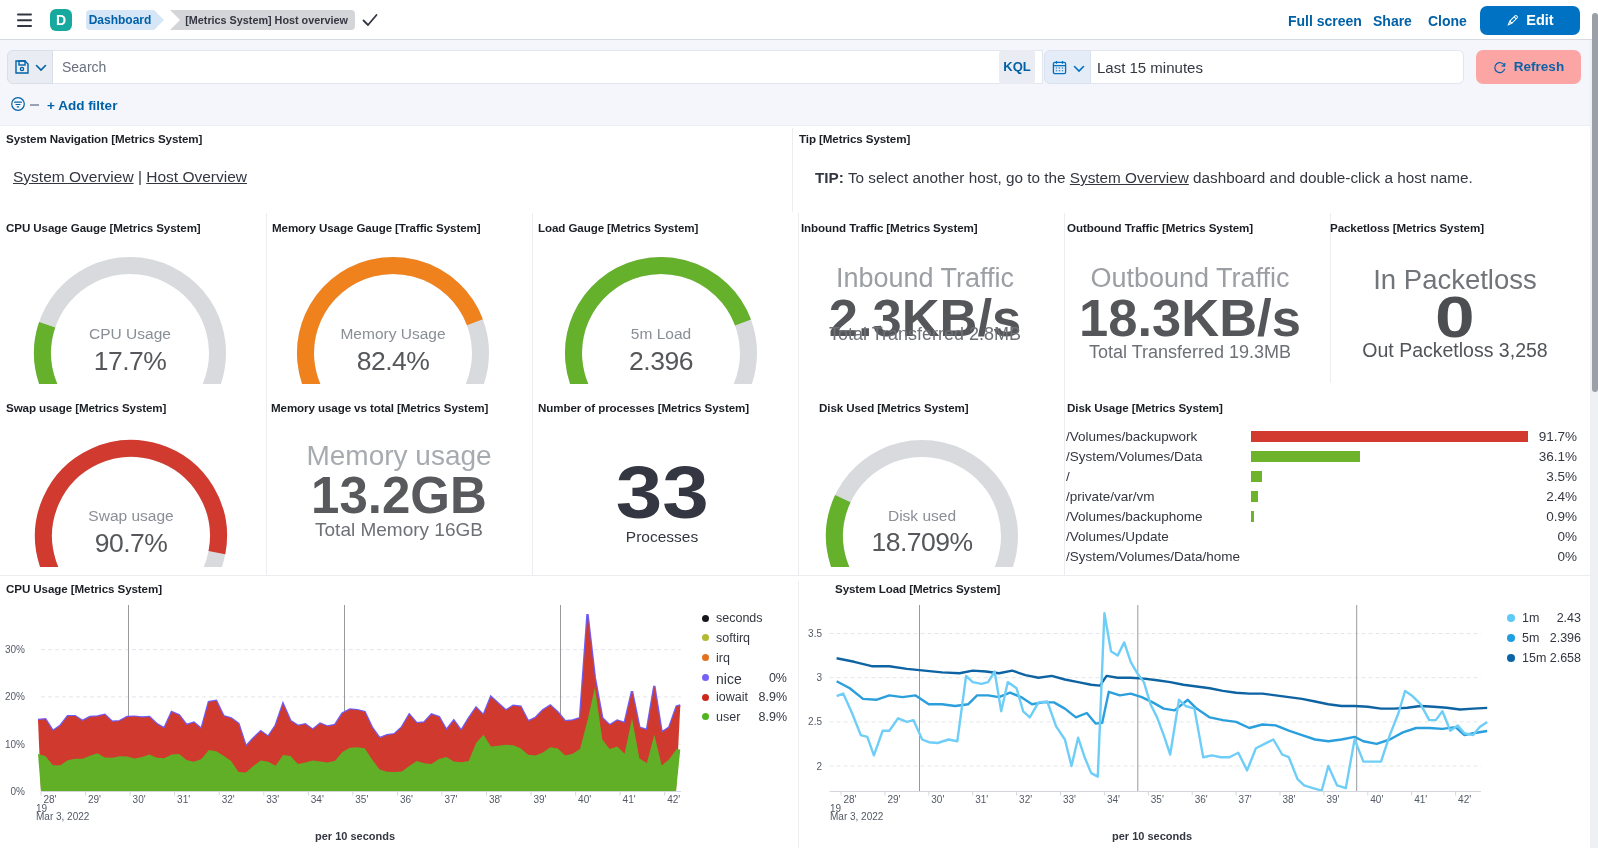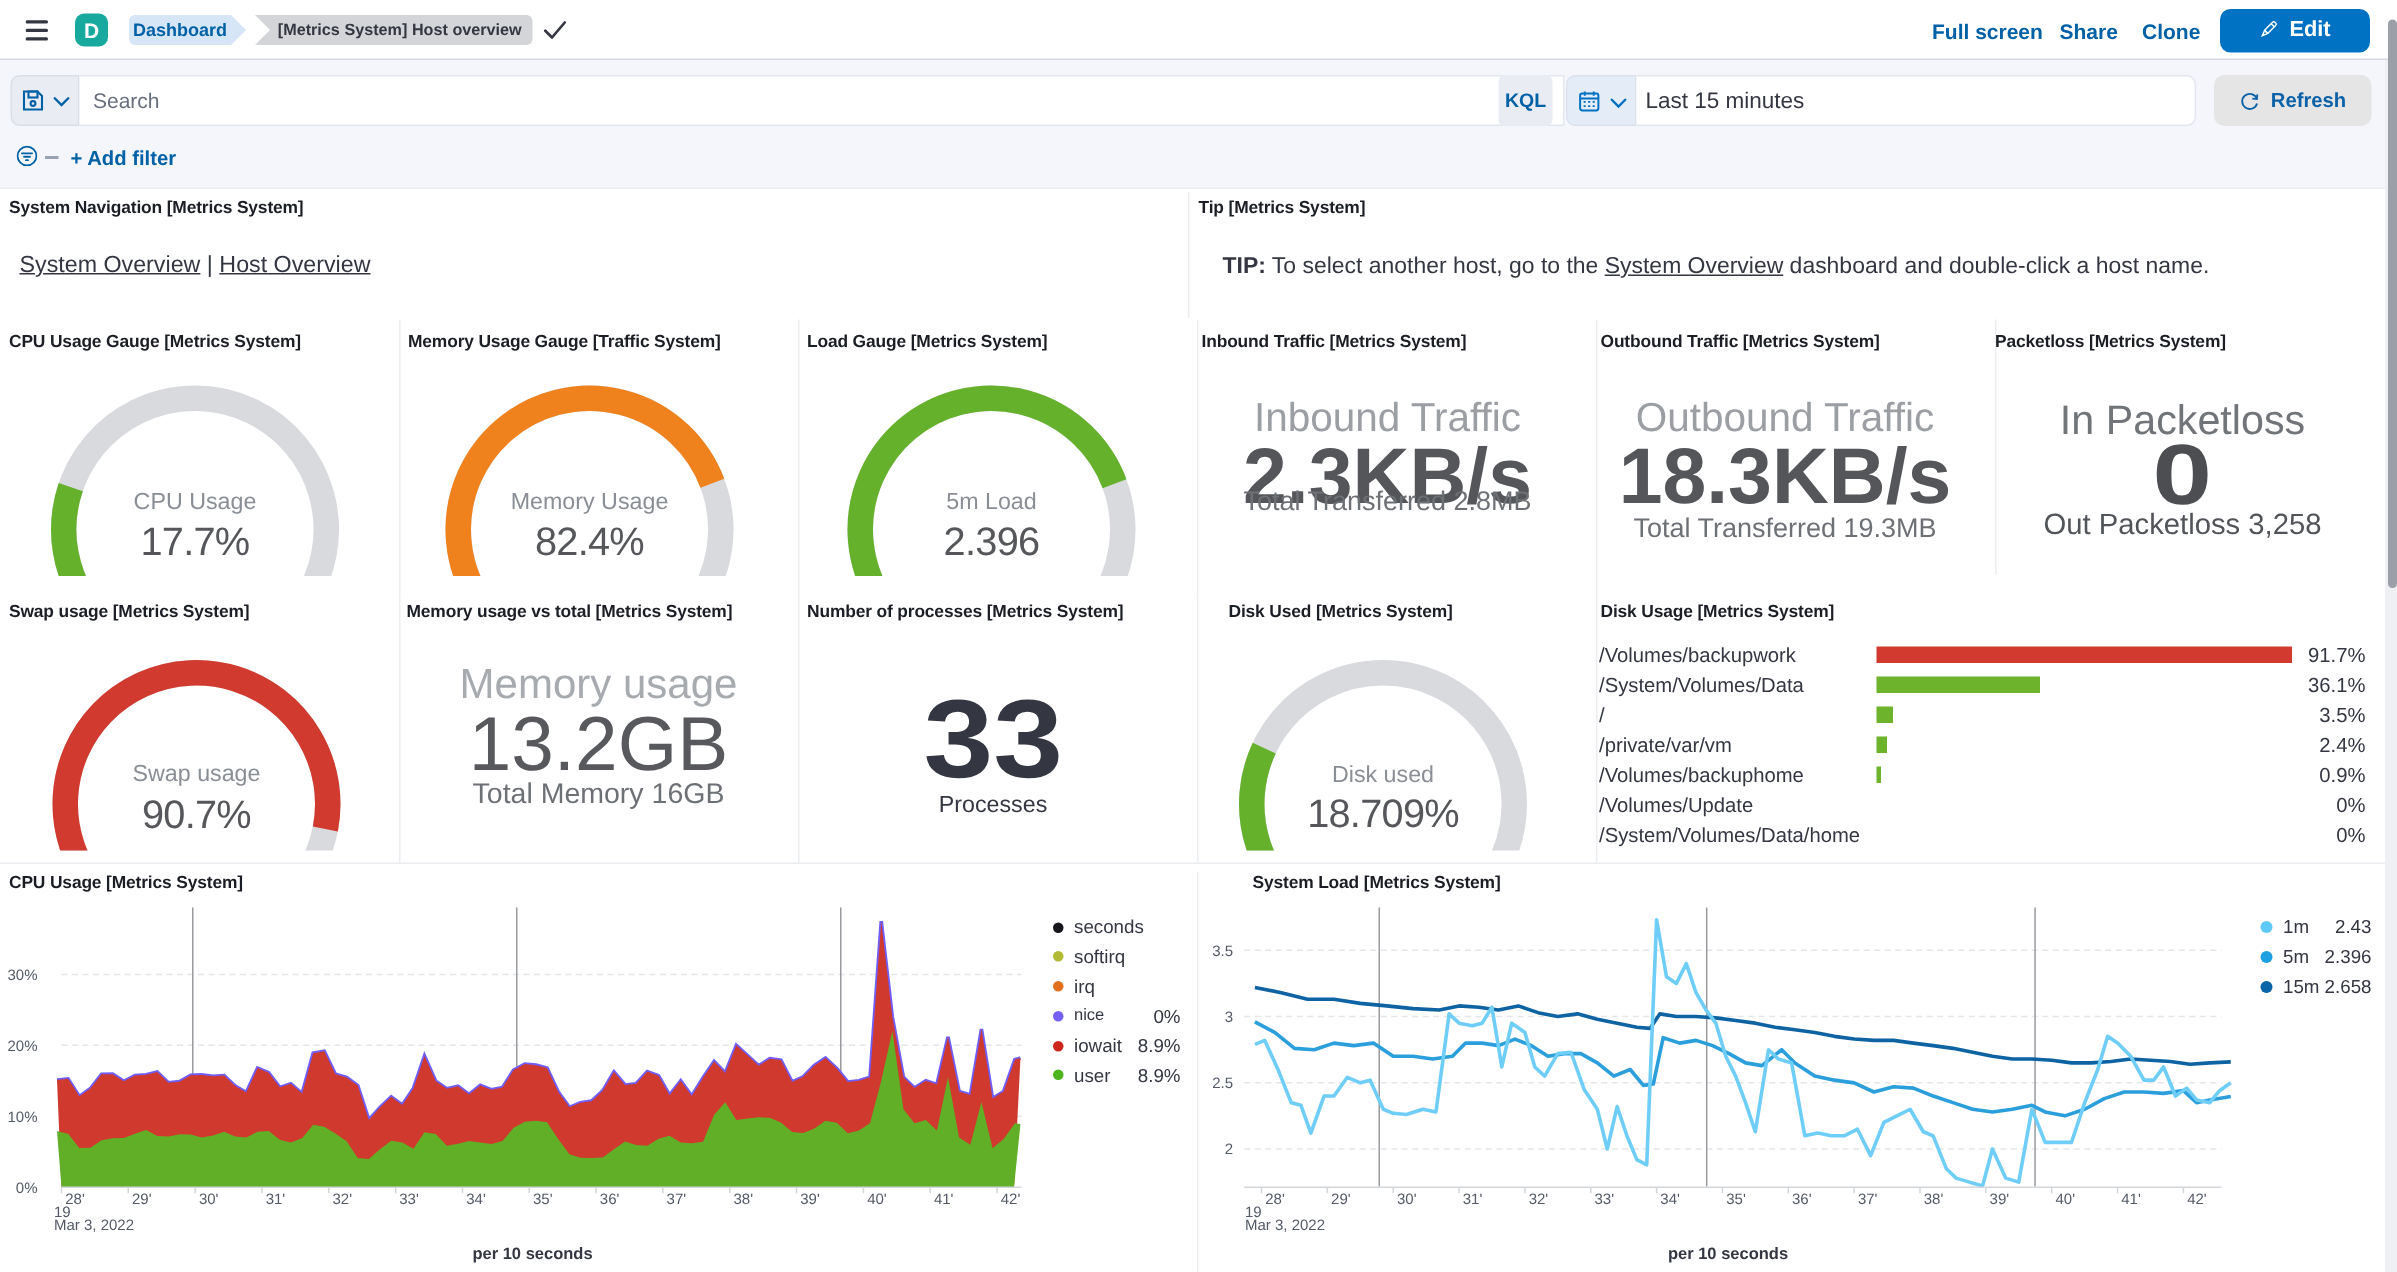--- a/index.html
+++ b/index.html
@@ -62,21 +62,21 @@
 <g stroke-width="1.2">
         <path d="M4 8.5 h1.5 M7.2 8.5 h1.5 M10.4 8.5 h1.5 M4 11.5 h1.5 M7.2 11.5 h1.5 M10.4 11.5 h1.5"></path>
       </g>
     </svg>
 <svg style="position:absolute;left:28px;top:14px" width="12" height="8" viewBox="0 0 12 8">
       <path d="M1.5 1.5 L6 6 L10.5 1.5" fill="none" stroke="#0071c2" stroke-width="1.6" stroke-linecap="round"></path>
     </svg>
 </div>
 <div class="abs" style="left:1091px;top:50px;width:373px;height:34px;background:#fff;border:1px solid #e2e7ef;border-left:none;border-radius:0 6px 6px 0;"></div>
 <div class="abs" style="left:1097px;top:59px;font-size:15px;color:#343741;">Last 15 minutes</div>
-<div class="abs" style="left:1476px;top:50px;width:105px;height:34px;background:#e5e5e5;border-radius:7px;color:#0c62a8;font-weight:bold;font-size:13.5px;text-align:center;line-height:34px;">
+<div class="abs" style="left:1476px;top:50px;width:105px;height:34px;background:#fca5a5;border-radius:7px;color:#0c62a8;font-weight:bold;font-size:13.5px;text-align:center;line-height:34px;">
 <svg style="display:inline-block;vertical-align:-2.5px;margin-right:8px" width="13" height="13" viewBox="0 0 16 16">
       <path d="M14.2 5.9 A6.2 6.2 0 1 0 14.4 9.8" fill="none" stroke="#0c62a8" stroke-width="1.5"></path>
       <path d="M14.6 2.4 L14.3 6.2 L10.5 5.9" fill="none" stroke="#0c62a8" stroke-width="1.5" stroke-linejoin="miter"></path>
     </svg>Refresh</div>
 <svg class="abs" style="left:10.5px;top:97px" width="14" height="14" viewBox="0 0 14 14">
 <circle cx="7" cy="7" r="6.3" fill="none" stroke="#0061a6" stroke-width="1.2"></circle>
 <path d="M3.6 5.2 h6.8 M5 7.5 h4 M6.3 9.8 h1.4" stroke="#0061a6" stroke-width="1.2" stroke-linecap="round" fill="none"></path>
   </svg>
 <div class="abs" style="left:30px;top:104px;width:9px;height:1.5px;background:#98a2b3;"></div>
 <div class="abs" style="left:47px;top:98px;font-size:13.5px;font-weight:bold;color:#0061a6;">+ Add filter</div>
@@ -142,21 +142,21 @@
 <div class="abs" style="left:725px;top:262.6px;width:400px;text-align:center;font-size:27px;color:#9b9ea3;">Inbound Traffic</div>
 <div class="abs" style="left:705px;top:287px;width:440px;text-align:center;font-size:52.5px;font-weight:bold;color:#545659;">2.3KB/s</div>
 <div class="abs" style="left:725px;top:324px;width:400px;text-align:center;font-size:18px;color:#6d7075;">Total Transferred 2.8MB</div>
 <div class="abs" style="left:990px;top:262.6px;width:400px;text-align:center;font-size:27px;color:#9b9ea3;">Outbound Traffic</div>
 <div class="abs" style="left:970px;top:287px;width:440px;text-align:center;font-size:52.5px;font-weight:bold;color:#545659;">18.3KB/s</div>
 <div class="abs" style="left:990px;top:341.5px;width:400px;text-align:center;font-size:18px;color:#6d7075;">Total Transferred 19.3MB</div>
 <div class="abs" style="left:1255px;top:264px;width:400px;text-align:center;font-size:27.5px;color:#717478;">In Packetloss</div>
 <div class="abs" style="left:1235px;top:283.5px;width:440px;text-align:center;font-size:57px;font-weight:bold;color:#4c4e52;"><span style="display:inline-block;transform:scaleX(1.25);">0</span></div>
 <div class="abs" style="left:1255px;top:338.5px;width:400px;text-align:center;font-size:19.5px;color:#515459;">Out Packetloss 3,258</div>
 <div class="abs" style="left:199px;top:439.5px;width:400px;text-align:center;font-size:28px;color:#a7abb0;">Memory usage</div>
-<div class="abs" style="left:199px;top:465.6px;width:400px;text-align:center;font-size:51px;font-weight:normal;color:#58595c;">13.2GB</div>
+<div class="abs" style="left:199px;top:465.6px;width:400px;text-align:center;font-size:51px;font-weight:bold;color:#58595c;">13.2GB</div>
 <div class="abs" style="left:199px;top:519.3px;width:400px;text-align:center;font-size:19px;color:#6d7075;">Total Memory 16GB</div>
 <div class="abs" style="left:462px;top:450.3px;width:400px;text-align:center;font-size:74px;font-weight:bold;color:#343741;"><span style="display:inline-block;transform:scaleX(1.13);">33</span></div>
 <div class="abs" style="left:462px;top:527.5px;width:400px;text-align:center;font-size:15.5px;color:#343741;">Processes</div>
 <div class="abs" style="left:1066px;top:429px;font-size:13.5px;color:#343741;">/Volumes/backupwork</div>
 <div class="abs" style="left:1251px;top:431px;width:276.9px;height:11px;background:#d23a30;"></div>
 <div class="abs" style="left:1477px;top:429px;width:100px;text-align:right;font-size:13.5px;color:#343741;">91.7%</div>
 <div class="abs" style="left:1066px;top:449px;font-size:13.5px;color:#343741;">/System/Volumes/Data</div>
 <div class="abs" style="left:1251px;top:451px;width:109.0px;height:11px;background:#6db32b;"></div>
 <div class="abs" style="left:1477px;top:449px;width:100px;text-align:right;font-size:13.5px;color:#343741;">36.1%</div>
 <div class="abs" style="left:1066px;top:469px;font-size:13.5px;color:#343741;">/</div>
@@ -223,21 +223,21 @@
       <text x="355" y="839.5" text-anchor="middle" font-size="11" font-weight="bold" fill="#343741">per 10 seconds</text>
     </g>
   </svg>
 <div class="abs" style="left:702px;top:614.5px;width:7px;height:7px;border-radius:50%;background:#16161c;"></div>
 <div class="abs" style="left:716px;top:611.2px;font-size:12.5px;color:#343741;">seconds</div>
 <div class="abs" style="left:702px;top:634.3px;width:7px;height:7px;border-radius:50%;background:#b2b932;"></div>
 <div class="abs" style="left:716px;top:631.0px;font-size:12.5px;color:#343741;">softirq</div>
 <div class="abs" style="left:702px;top:654.0px;width:7px;height:7px;border-radius:50%;background:#e2711f;"></div>
 <div class="abs" style="left:716px;top:650.7px;font-size:12.5px;color:#343741;">irq</div>
 <div class="abs" style="left:702px;top:673.8px;width:7px;height:7px;border-radius:50%;background:#7561f6;"></div>
-<div class="abs" style="left:716px;top:670.5px;font-size:11px;color:#343741;">nice</div>
+<div class="abs" style="left:716px;top:670.5px;font-size:14px;color:#343741;">nice</div>
 <div class="abs" style="left:716px;top:670.5px;width:71px;text-align:right;font-size:12.5px;color:#343741;">0%</div>
 <div class="abs" style="left:702px;top:693.6px;width:7px;height:7px;border-radius:50%;background:#cc281c;"></div>
 <div class="abs" style="left:716px;top:690.3px;font-size:12.5px;color:#343741;">iowait</div>
 <div class="abs" style="left:716px;top:690.3px;width:71px;text-align:right;font-size:12.5px;color:#343741;">8.9%</div>
 <div class="abs" style="left:702px;top:713.4px;width:7px;height:7px;border-radius:50%;background:#4db41e;"></div>
 <div class="abs" style="left:716px;top:710.1px;font-size:12.5px;color:#343741;">user</div>
 <div class="abs" style="left:716px;top:710.1px;width:71px;text-align:right;font-size:12.5px;color:#343741;">8.9%</div>
 <svg class="abs" style="left:798px;top:581px" width="800" height="267" viewBox="0 0 800 267">
     <g transform="translate(-798,-581)">
       <line x1="829.5" y1="766.0" x2="1481" y2="766.0" stroke="#e4e6e9" stroke-width="1" stroke-dasharray="4 3"></line>

